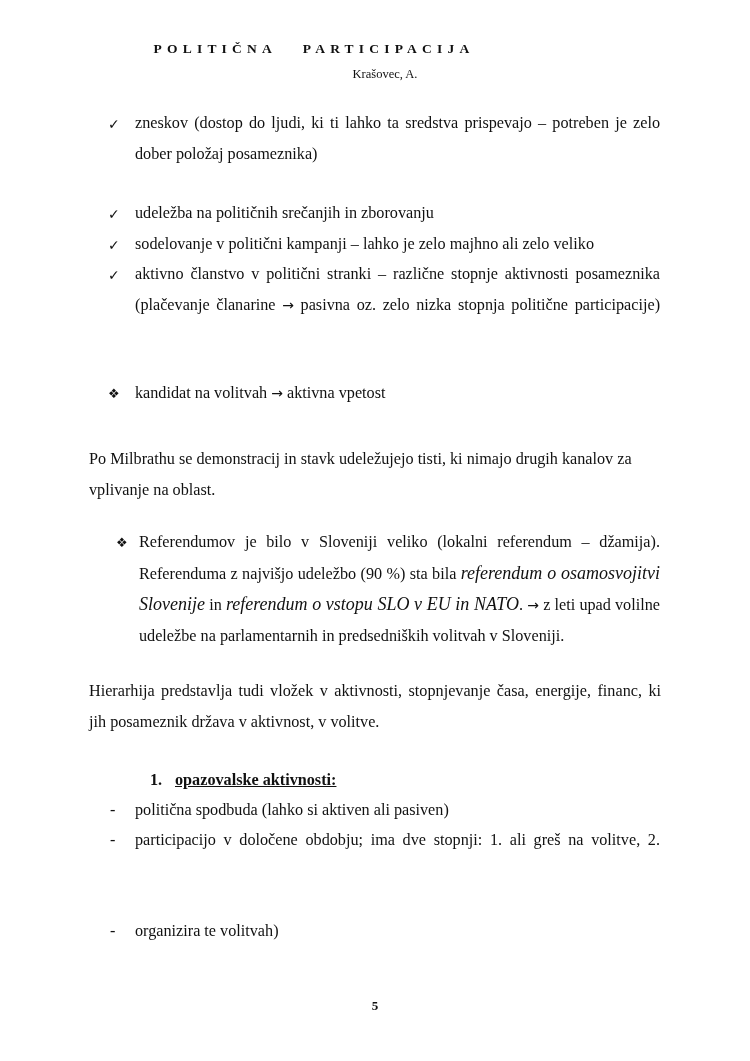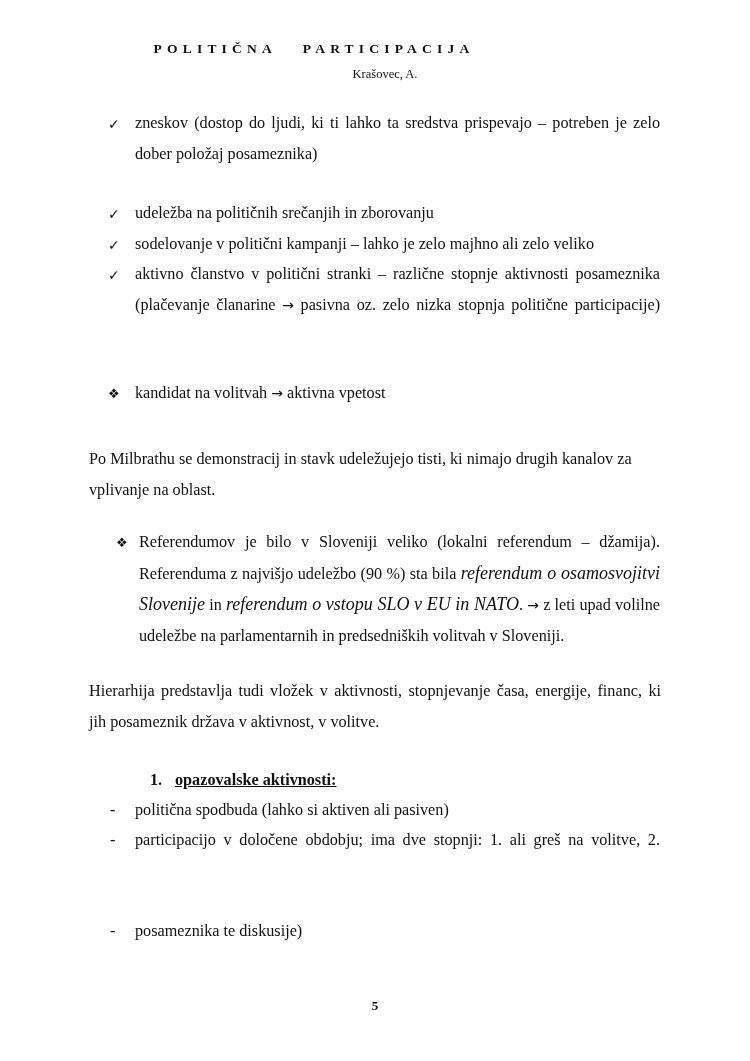--- a/index.html
+++ b/index.html
@@ -127,17 +127,17 @@
 <div class="dash-row txt" style="top:825px; height:92px;">
   <span class="dash-glyph">-</span>
   <div class="dash-text">
     <div class="justify justify-last">participacijo v določene obdobju; ima dve stopnji: 1. ali greš na volitve, 2.</div>
   </div>
 </div>
 
 <div class="dash-row txt" style="top:916px; height:62px;">
   <span class="dash-glyph">-</span>
   <div class="dash-text">
-    <div>posameznika te diskusije)</div>
+    <div>organizira te volitvah)</div>
   </div>
 </div>
 
 <div class="page-number">5</div>
 
 </body></html>

